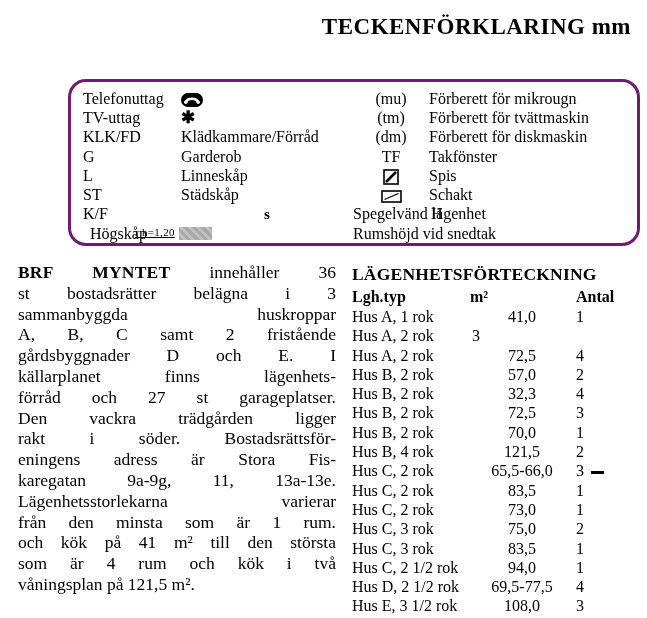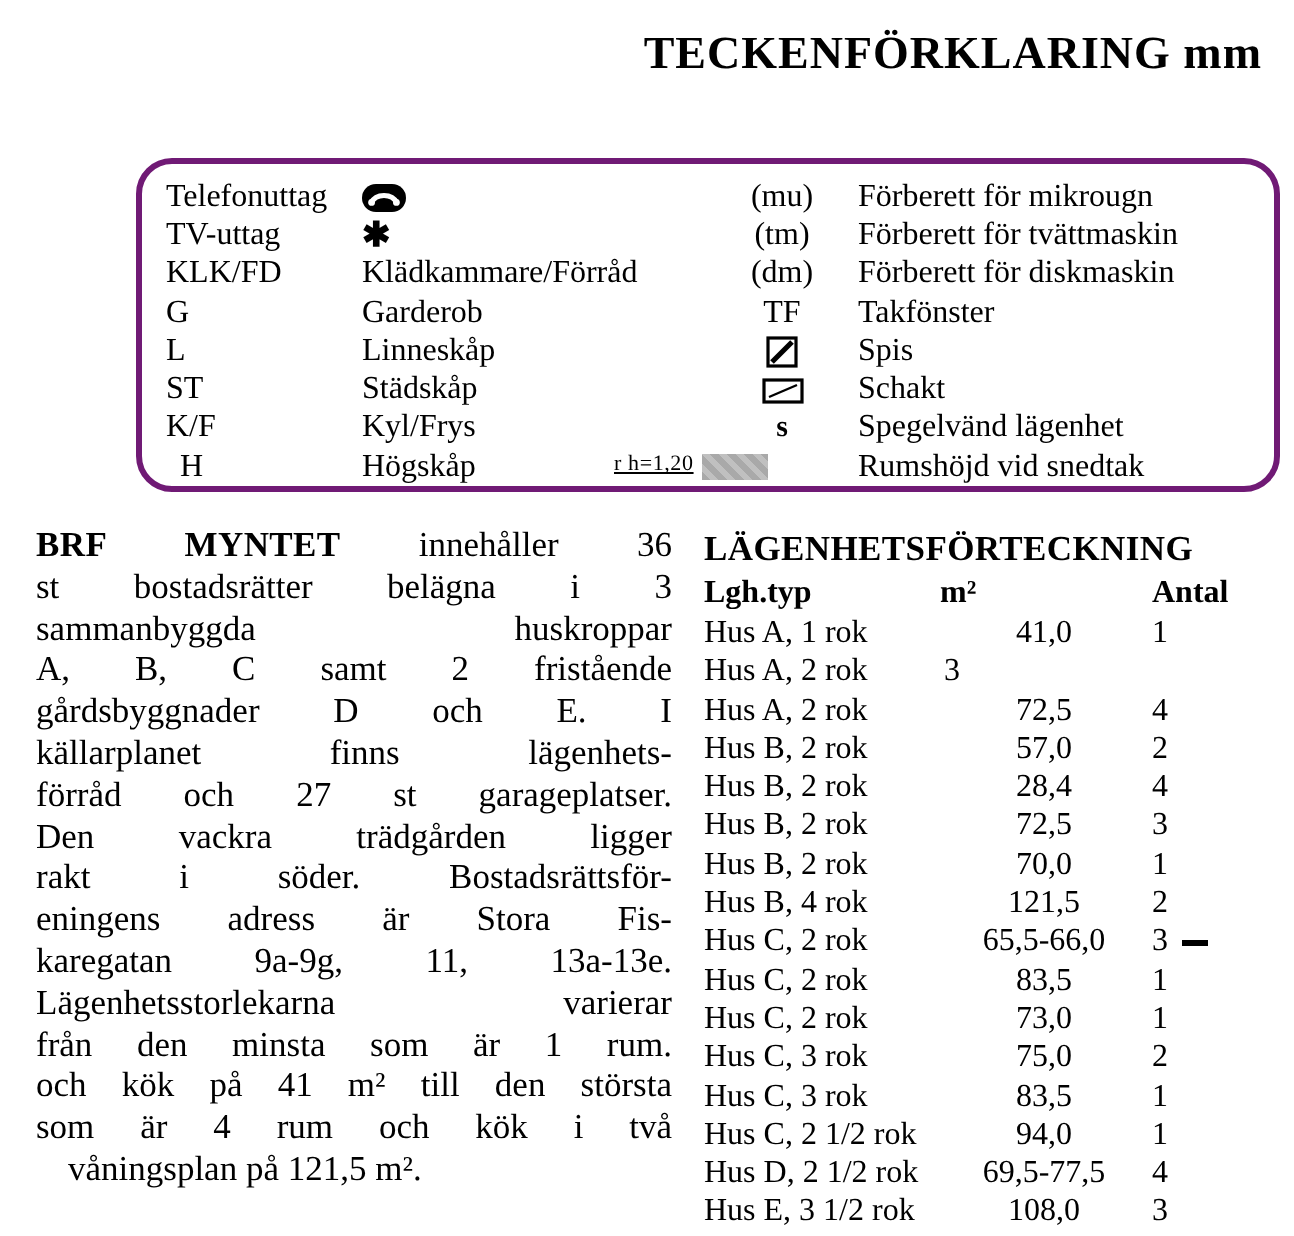--- a/index.html
+++ b/index.html
@@ -50,21 +50,21 @@
 
   
   .intro {
     position:absolute; left:18px; top:262px; width:318px;
     font-size:17.5px;
   }
   .p-line {
     line-height:20.8px;
     text-align:justify; text-align-last:justify;
   }
-  .p-line.p-last { text-align-last:left;margin-left:16px; }
+  .p-line.p-last { text-align-last:left; }
   .p-line b { font-weight:700; letter-spacing:0.2px; }
 
   
   .apartments { position:absolute; left:352px; top:262px; width:288px; font-size:16px; }
   .apt-title { font-weight:700; font-size:17.5px; line-height:24px; letter-spacing:0.2px; white-space:nowrap; }
   .apt-row { display:grid; grid-template-columns:118px 104px auto; line-height:19.3px; }
   .apt-row.header { font-weight:700; line-height:21px; }
   .m2-cell { text-align:center; }
   .apt-row.header .m2-cell { text-align:left; padding-left:0; }
   .antal-cell { padding-left:2px; white-space:nowrap; }
@@ -117,21 +117,20 @@
       <div class="cell-code">ST</div>
       <div class="cell-desc">Städskåp</div>
       <div class="cell-sym">
   <svg width="21" height="13" viewBox="0 0 21 13" style="vertical-align:middle">
     <rect x="1" y="1" width="19" height="11" fill="#fff" stroke="#000" stroke-width="1.6"></rect>
     <path d="M3.5 9.5 L17.5 3.5" stroke="#000" stroke-width="1.2"></path>
   </svg>
 </div>
       <div class="cell-meaning">Schakt</div>
       <div class="cell-code">K/F</div>
-      <div class="cell-desc">Kyl/Frys</div>
       <div class="cell-sym sym-s">s</div>
       <div class="cell-meaning">Spegelvänd lägenhet</div>
       <div class="cell-code">H</div>
       <div class="cell-desc">Högskåp</div>
       <div class="cell-sym rh-cell">
         <span class="rh-label">r h=1,20</span>
         <span class="rh-swatch"></span>
       </div>
       <div class="cell-meaning">Rumshöjd vid snedtak</div>
     </div>
@@ -178,21 +177,21 @@
         <div class="m2-cell">72,5</div>
         <div class="antal-cell">4</div>
       </div>
       <div class="apt-row">
         <div class="typ-cell">Hus B, 2 rok</div>
         <div class="m2-cell">57,0</div>
         <div class="antal-cell">2</div>
       </div>
       <div class="apt-row">
         <div class="typ-cell">Hus B, 2 rok</div>
-        <div class="m2-cell">28,4</div>
+        <div class="m2-cell">32,3</div>
         <div class="antal-cell">4</div>
       </div>
       <div class="apt-row">
         <div class="typ-cell">Hus B, 2 rok</div>
         <div class="m2-cell">72,5</div>
         <div class="antal-cell">3</div>
       </div>
       <div class="apt-row">
         <div class="typ-cell">Hus B, 2 rok</div>
         <div class="m2-cell">70,0</div>

